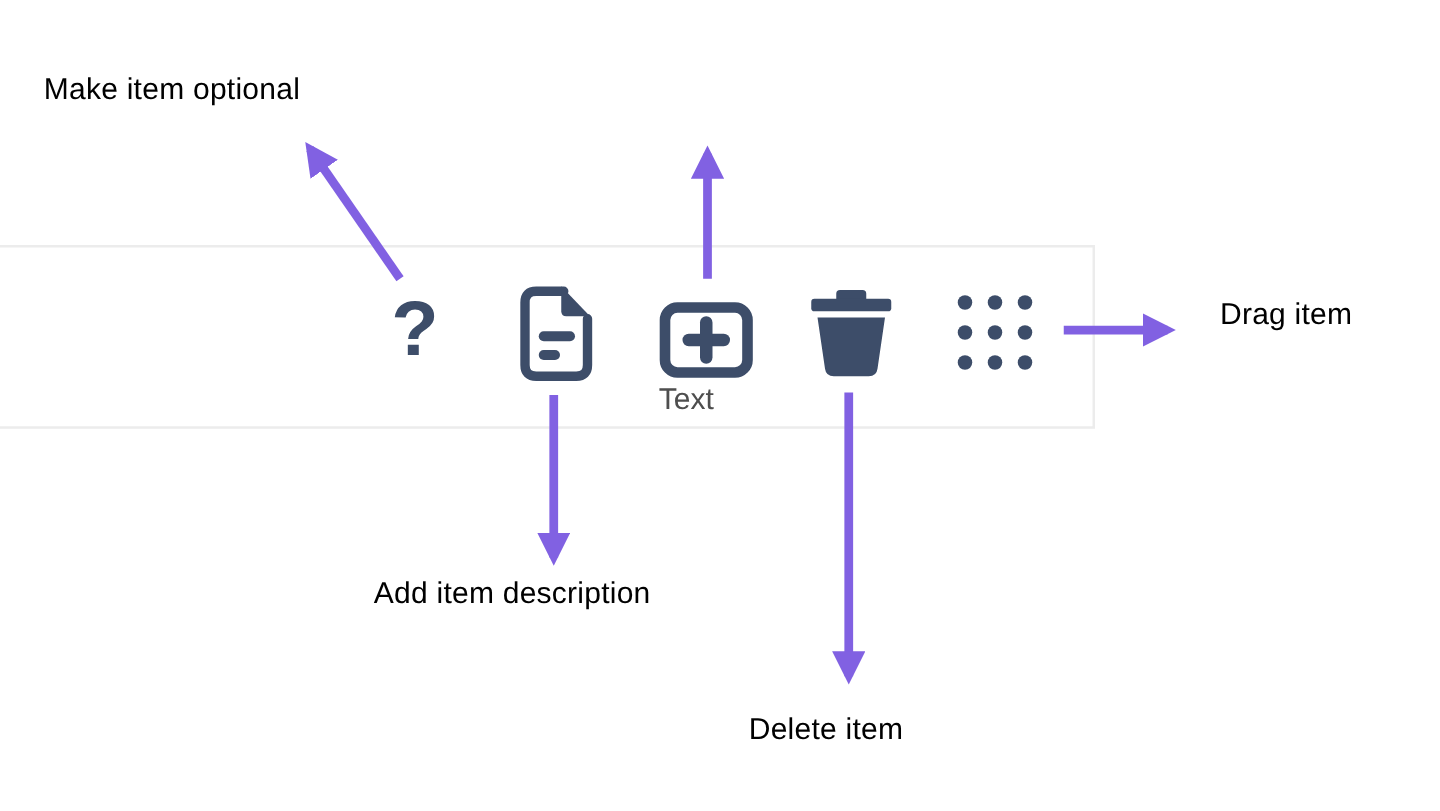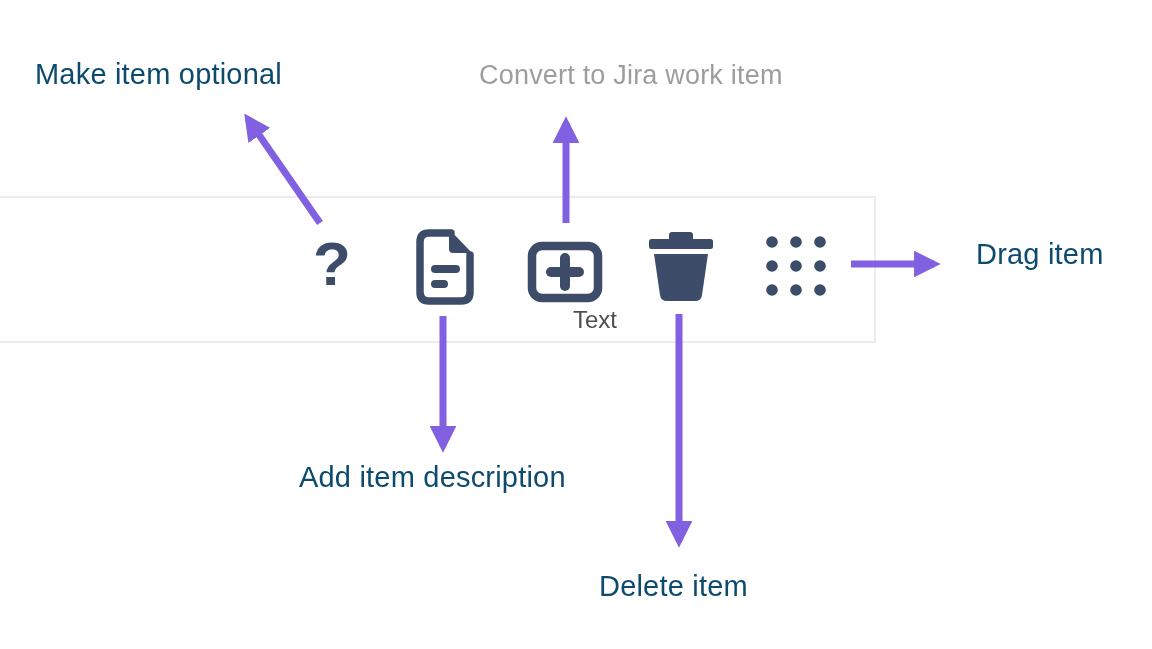--- a/index.html
+++ b/index.html
@@ -41,29 +41,29 @@
     font-weight: 700;
     font-size: 62px;
     line-height: 1;
     color: #3d4d69;
   }
   .caption {
     position: absolute;
     left: 527px;
     top: 306px;
     width: 90px;
-    text-align: right;
+    text-align: left;
     font-size: 24px;
     color: #4e4e4e;
   }
   .label {
     position: absolute;
     white-space: nowrap;
-    font-size: 29px;
-    color: #0c4a6e;
+    font-size: 24px;
+    color: #000000;
     letter-spacing: 0.2px;
   }
   .label.light {
     font-size: 27px;
     color: #9d9d9d;
   }
   .arrows {
     position: absolute;
     left: 0;
     top: 0;
@@ -128,18 +128,17 @@
       </marker>
     </defs>
     <line x1="320" y1="223" x2="248" y2="119" stroke="#8161e2" stroke-width="7" marker-end="url(#ah)"></line>
     <line x1="566" y1="223" x2="566" y2="123" stroke="#8161e2" stroke-width="7" marker-end="url(#ah)"></line>
     <line x1="443" y1="316" x2="443" y2="446" stroke="#8161e2" stroke-width="7" marker-end="url(#ah)"></line>
     <line x1="679" y1="314" x2="679" y2="541" stroke="#8161e2" stroke-width="7" marker-end="url(#ah)"></line>
     <line x1="851" y1="264" x2="934" y2="264" stroke="#8161e2" stroke-width="7" marker-end="url(#ah)"></line>
   </svg>
 
   <div class="label" style="left:35px;  top:58px;">Make item optional</div>
-  <div class="label light" style="left:479px; top:60px;">Convert to Jira work item</div>
   <div class="label" style="left:599px; top:570px;">Delete item</div>
   <div class="label" style="left:299px; top:461px;">Add item description</div>
   <div class="label" style="left:976px; top:238px;">Drag item</div>
 
 </div>
 
 </body></html>

